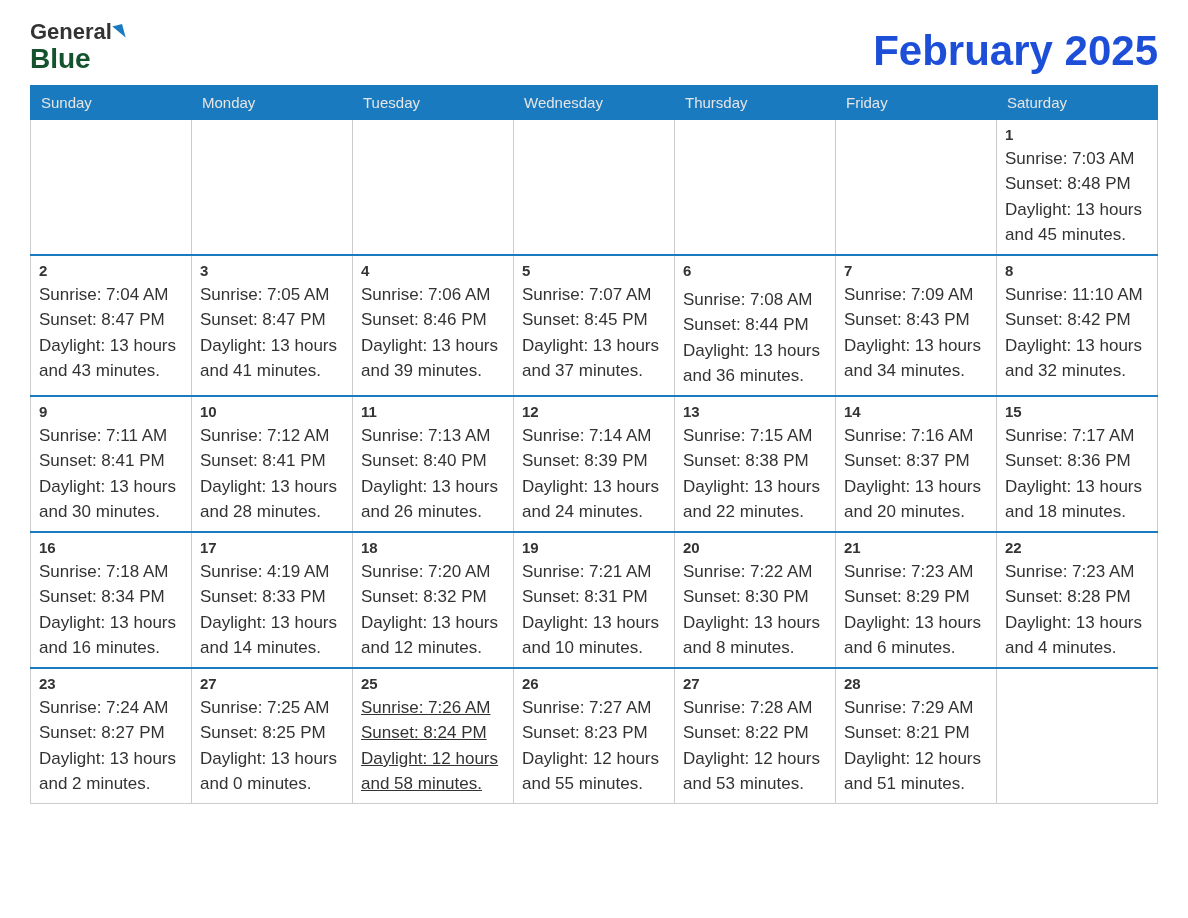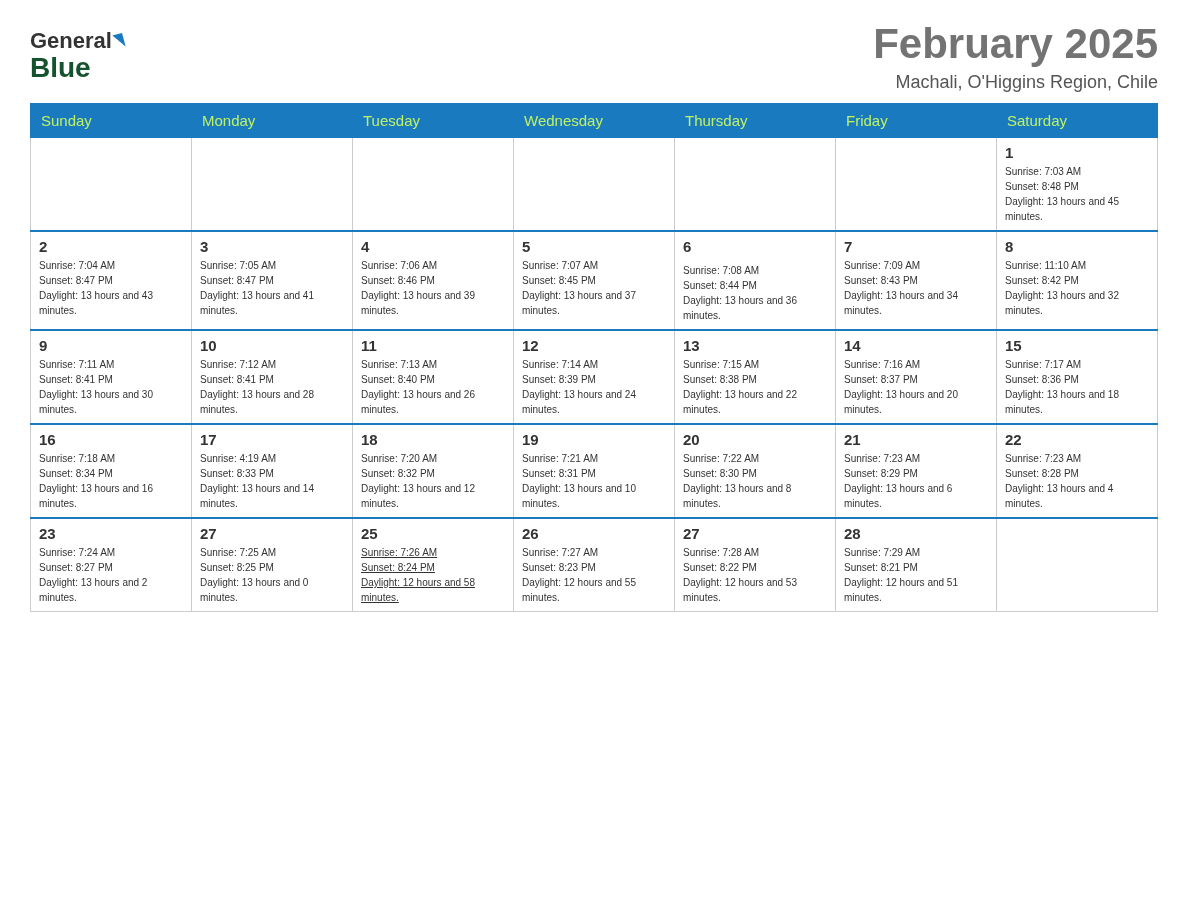--- a/index.html
+++ b/index.html
@@ -6,21 +6,21 @@
     body {
       font-family: Arial, sans-serif;
       background: #fff;
       width: 1188px;
       min-height: 918px;
       padding: 20px 30px;
     }
     .header {
       display: flex;
       justify-content: space-between;
-      align-items: center;
+      align-items: flex-end;
       margin-bottom: 10px;
     }
     .logo {
       display: flex;
       flex-direction: column;
       align-items: flex-start;
     }
     .logo-general {
       font-size: 22px;
       font-weight: bold;
@@ -43,35 +43,35 @@
       margin-left: 2px;
       vertical-align: middle;
       transform: rotate(-15deg);
     }
     .title-section {
       text-align: right;
     }
     .month-title {
       font-size: 42px;
       font-weight: bold;
-      color: #737373;
+      color: #1d4ed8;
     }
     .location {
       font-size: 18px;
       color: #555;
       margin-top: 4px;
     }
     .calendar {
       width: 100%;
       border-collapse: collapse;
       margin-top: 10px;
     }
     .calendar th {
       background-color: #1a7abf;
-      color: #bef264;
+      color: #e5e5e5;
       padding: 8px 10px;
       font-size: 15px;
       font-weight: normal;
       text-align: left;
       border: 1px solid #1a7abf;
     }
     .calendar td {
       border: 1px solid #ccc;
       vertical-align: top;
       padding: 6px 8px;
@@ -81,21 +81,21 @@
       color: #333;
       background: #fff;
     }
     .day-number {
       font-size: 15px;
       font-weight: bold;
       display: block;
       margin-bottom: 3px;
     }
     .day-info {
-      font-size: 10px;
+      font-size: 17px;
       line-height: 1.5;
       color: #333;
     }
     .empty-cell {
       background: #f9f9f9;
     }
     .row-divider td {
       border-top: 2px solid #1a7abf;
     }
   </style>
@@ -105,21 +105,20 @@
 <div class="header">
   <div class="logo">
     <div style="display:flex; align-items:center;">
       <span class="logo-general">General</span>
       <span class="logo-arrow"></span>
     </div>
     <span class="logo-blue">Blue</span>
   </div>
   <div class="title-section">
     <div class="month-title">February 2025</div>
-    <div class="location">Machali, O'Higgins Region, Chile</div>
   </div>
 </div>
 
 <table class="calendar">
   <thead>
     <tr>
     <th>Sunday</th>
         <th>Monday</th>
         <th>Tuesday</th>
         <th>Wednesday</th>

